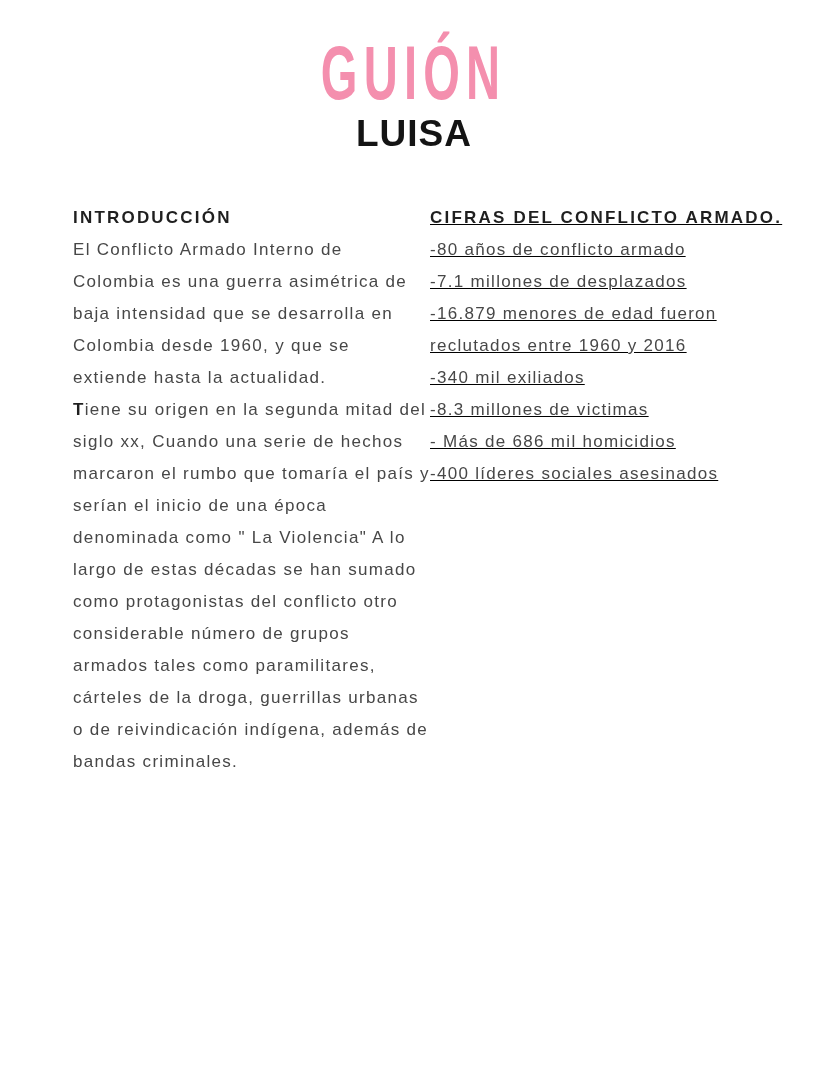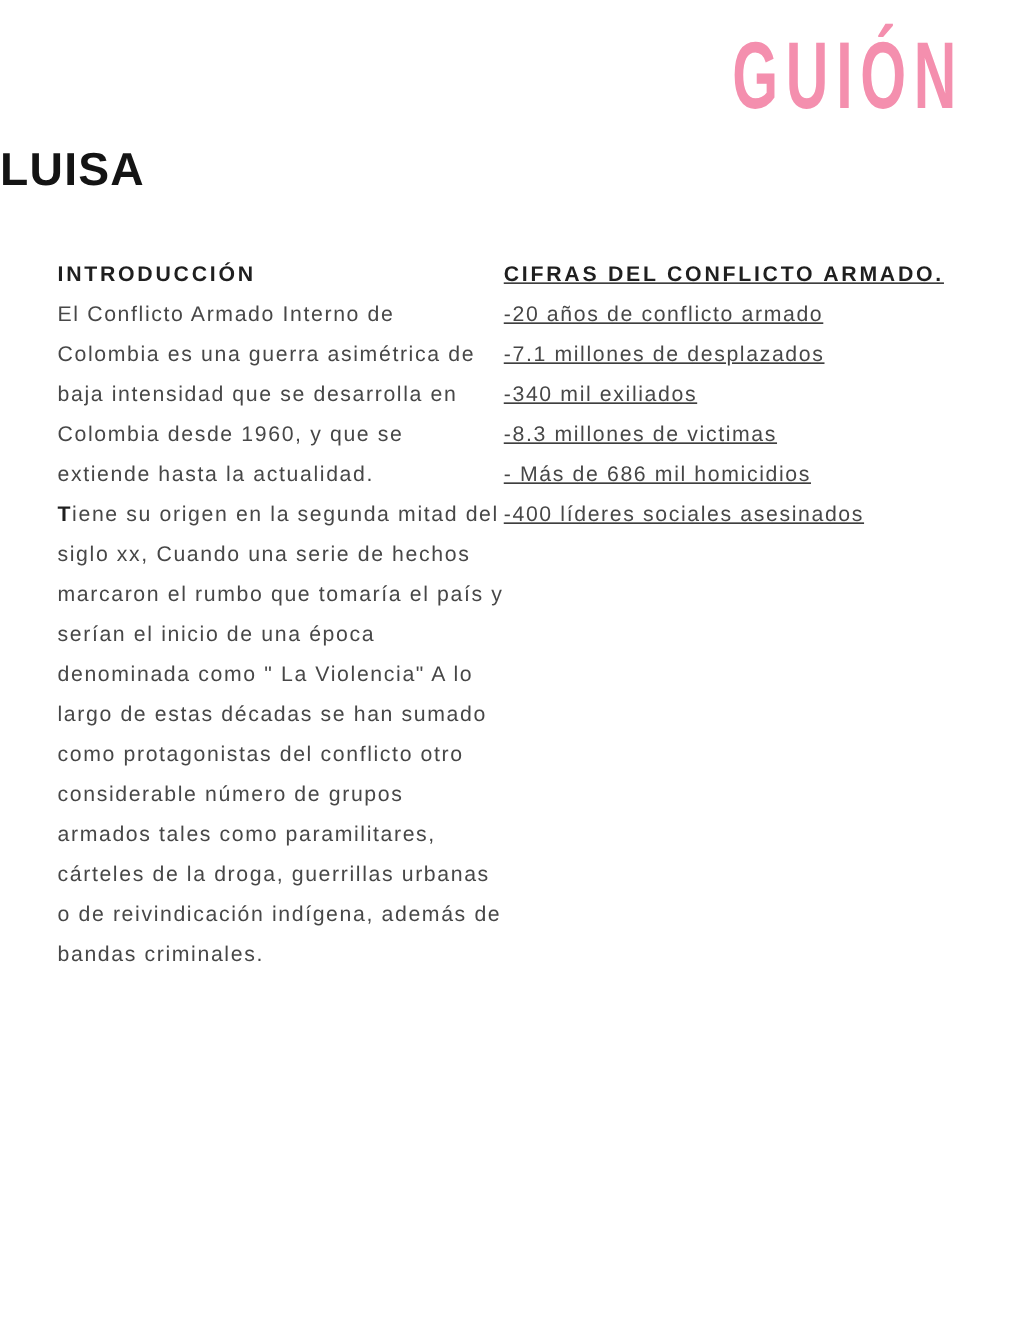--- a/index.html
+++ b/index.html
@@ -10,46 +10,47 @@
     font-family: "Liberation Sans", sans-serif;
     overflow: hidden;
   }
   .page {
     width: 828px;
     height: 1071px;
     background: #ffffff;
     position: relative;
   }
   .title-wrap {
-    padding-top: 26px;
-    text-align: right;
+    padding-top: 38px;
+    text-align: center;
   }
   .page-title {
     display: inline-block;
     font-family: "Liberation Sans", sans-serif;
     font-size: 76px;
     font-weight: 700;
     line-height: 70px;
     letter-spacing: 10px;
     color: #f48fae;
     transform: scaleX(0.62);
     transform-origin: center;
     white-space: nowrap;
   }
   .page-subtitle {
-    margin-top: 20px;
+    margin-top: 6px;
+    text-align: center;
     font-size: 37px;
     font-weight: 700;
     line-height: 40px;
     letter-spacing: 1px;
     color: #141414;
   }
   .columns {
     margin-top: 48px;
-    padding-left: 46px;
+    padding-left: 73px;
     display: flex;
   }
   .col-left {
     width: 357px;
     flex: 0 0 357px;
   }
   .col-right {
     width: 370px;
     flex: 0 0 370px;
     text-decoration: underline;
@@ -99,22 +100,23 @@
     <div class="col-left">
       <div class="sec-heading">INTRODUCCIÓN</div>
       <div class="body-text">El Conflicto Armado Interno de Colombia es una guerra asimétrica de baja intensidad que se desarrolla en Colombia desde 1960, y que se extiende hasta la actualidad.</div>
 
       <div class="body-text"><span class="lead-letter">T</span><span>iene su origen en la segunda mitad del siglo xx, Cuando una serie de hechos marcaron el rumbo que tomaría el país y serían el inicio de una época denominada como " La Violencia" A lo largo de estas décadas se han sumado como protagonistas del conflicto otro considerable número de grupos armados tales como paramilitares, cárteles de la droga, guerrillas urbanas o de reivindicación indígena, además de bandas criminales.</span></div>
     </div>
 
     <div class="col-right">
       <div class="sec-heading">CIFRAS DEL CONFLICTO ARMADO.</div>
       <ul class="stat-list">
-        <li class="stat-item">-20 años de conflicto armado</li>
+        <li class="stat-item">-80 años de conflicto armado</li>
         <li class="stat-item">-7.1 millones de desplazados</li>
+        <li class="stat-item">-16.879 menores de edad fueron reclutados entre 1960 y 2016</li>
         <li class="stat-item">-340 mil exiliados</li>
         <li class="stat-item">-8.3 millones de victimas</li>
         <li class="stat-item">- Más de 686 mil homicidios</li>
         <li class="stat-item">-400 líderes sociales asesinados</li>
       </ul>
     </div>
 
   </div>
 </div>
 

